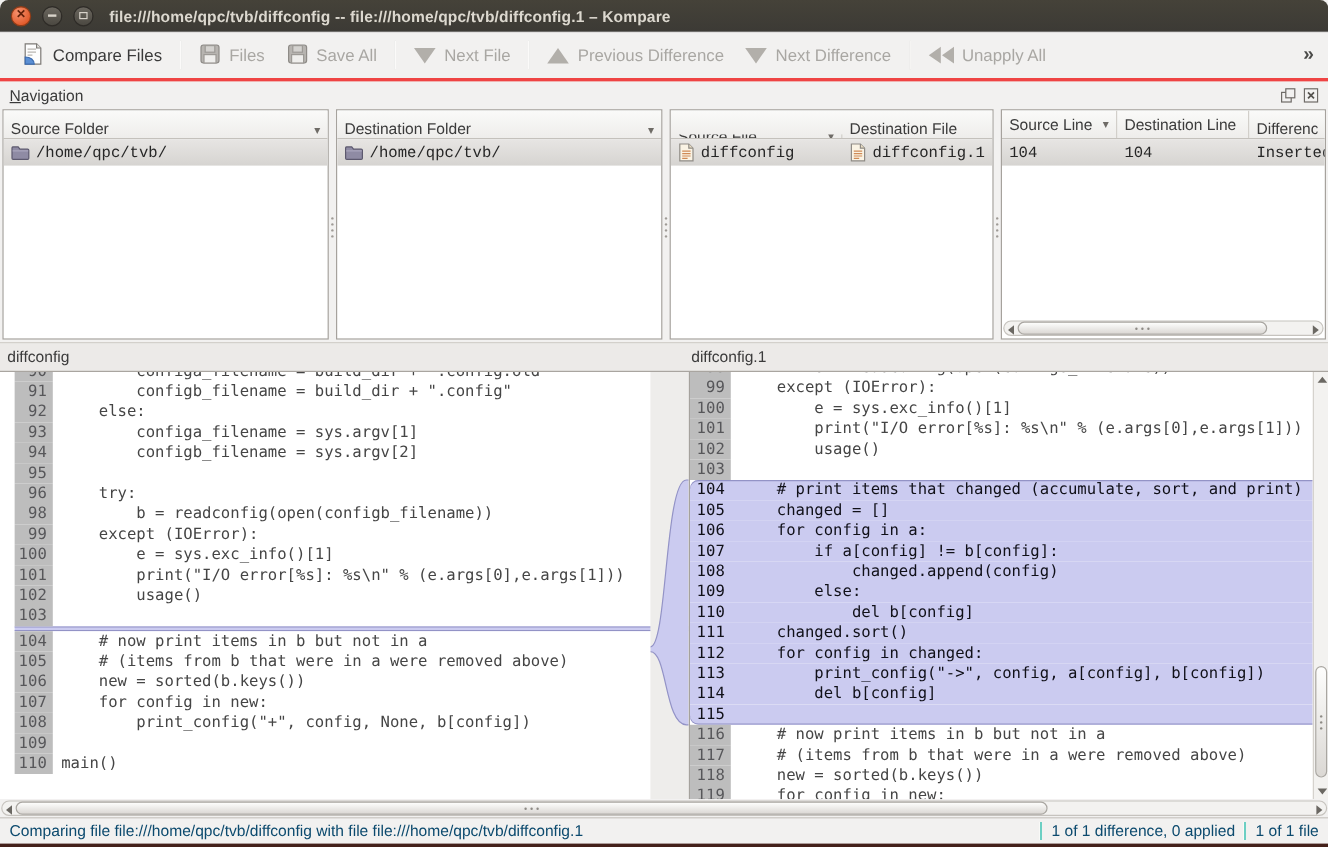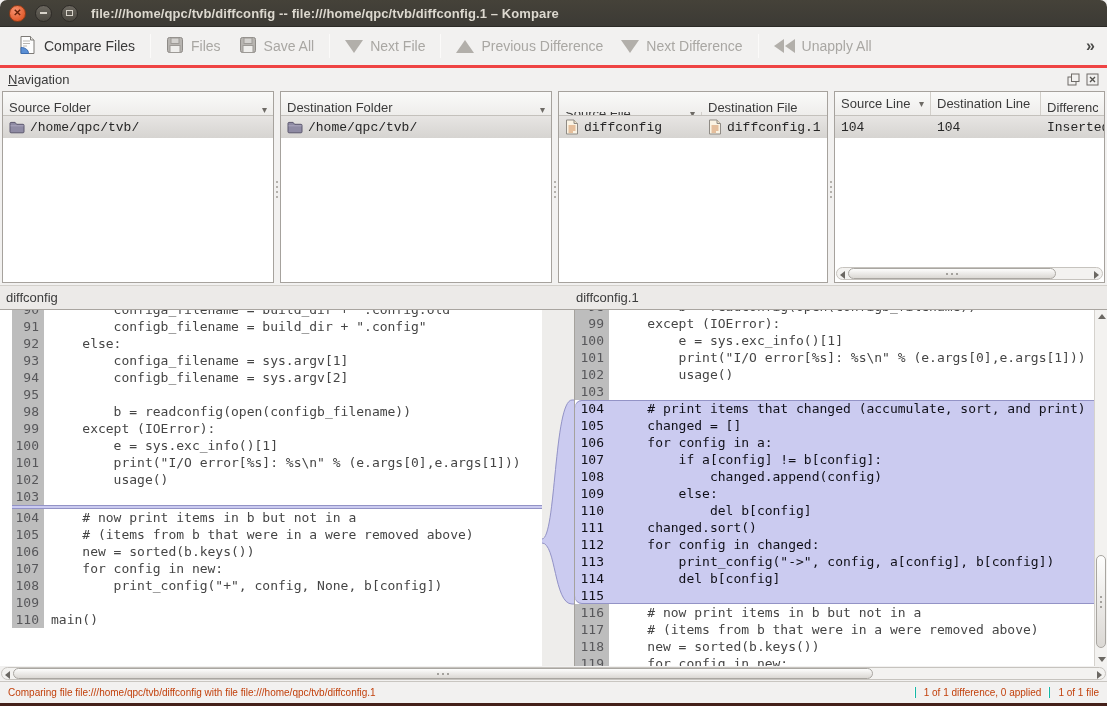--- a/index.html
+++ b/index.html
@@ -97,21 +97,21 @@
   .connector { position:absolute; left:542px; top:0; width:32px; height:356px; background:#eeedeb; }
 
   
   .vscroll { position:absolute; left:1094px; top:0; width:13px; height:356px; background:#f3f2f0; border-left:1px solid #d5d2cd; }
 
   
   .hscroll { position:absolute; left:0; top:666px; width:1107px; height:15px; background:#f2f1f0; }
 
   
   .statusbar { position:absolute; left:0; top:681px; width:1107px; height:22px; background:#f2f1f0;
-    border-top:1px solid #c9c6c1; display:flex; align-items:center; font-size:10px; color:#c2410c; }
+    border-top:1px solid #c9c6c1; display:flex; align-items:center; font-size:13px; color:#0c4a6e; }
   .sb-cell { padding:0 8px; white-space:nowrap; }
   .sb-msg { flex:1; overflow:hidden; }
   .sb-right { border-left:1px solid #14b8a6; box-shadow:-1px 0 0 #fbfaf9; }
   .win-bottom { position:absolute; left:0; top:703px; width:1107px; height:3px; background:#44201a; }
 </style>
 </head>
 <body>
 
 <div class="window">
 
@@ -331,20 +331,21 @@
 
   <div class="diff-body">
     <div class="pane pane-left">
       <div id="left-code">
           <div class="code-row"><span class="lnum">90</span><span class="ltext">        configa_filename = build_dir + ".config.old"</span></div>
           <div class="code-row"><span class="lnum">91</span><span class="ltext">        configb_filename = build_dir + ".config"</span></div>
           <div class="code-row"><span class="lnum">92</span><span class="ltext">    else:</span></div>
           <div class="code-row"><span class="lnum">93</span><span class="ltext">        configa_filename = sys.argv[1]</span></div>
           <div class="code-row"><span class="lnum">94</span><span class="ltext">        configb_filename = sys.argv[2]</span></div>
           <div class="code-row"><span class="lnum">95</span><span class="ltext"></span></div>
+          <div class="code-row"><span class="lnum">96</span><span class="ltext">    try:</span></div>
           <div class="code-row"><span class="lnum">98</span><span class="ltext">        b = readconfig(open(configb_filename))</span></div>
           <div class="code-row"><span class="lnum">99</span><span class="ltext">    except (IOError):</span></div>
           <div class="code-row"><span class="lnum">100</span><span class="ltext">        e = sys.exc_info()[1]</span></div>
           <div class="code-row"><span class="lnum">101</span><span class="ltext">        print("I/O error[%s]: %s\n" % (e.args[0],e.args[1]))</span></div>
           <div class="code-row"><span class="lnum">102</span><span class="ltext">        usage()</span></div>
           <div class="code-row"><span class="lnum">103</span><span class="ltext"></span></div>
           <div class="diff-sep"></div>
           <div class="code-row"><span class="lnum">104</span><span class="ltext">    # now print items in b but not in a</span></div>
           <div class="code-row"><span class="lnum">105</span><span class="ltext">    # (items from b that were in a were removed above)</span></div>
           <div class="code-row"><span class="lnum">106</span><span class="ltext">    new = sorted(b.keys())</span></div>

